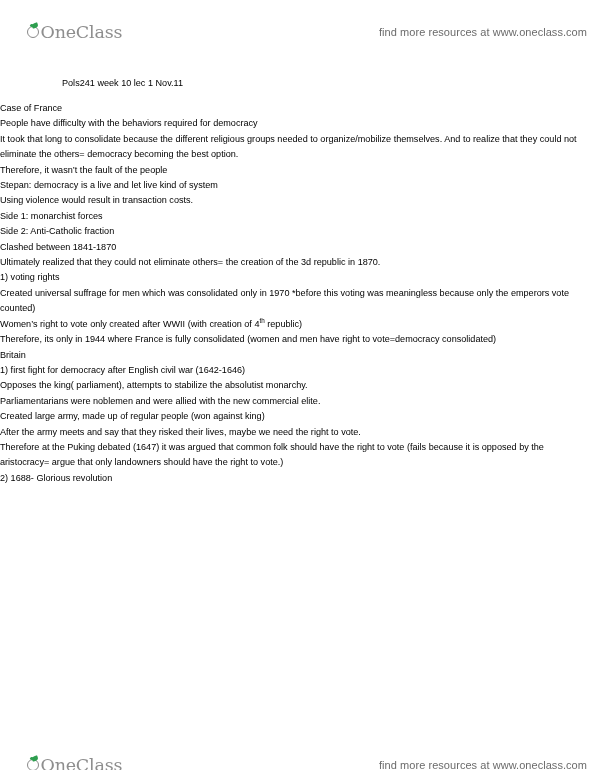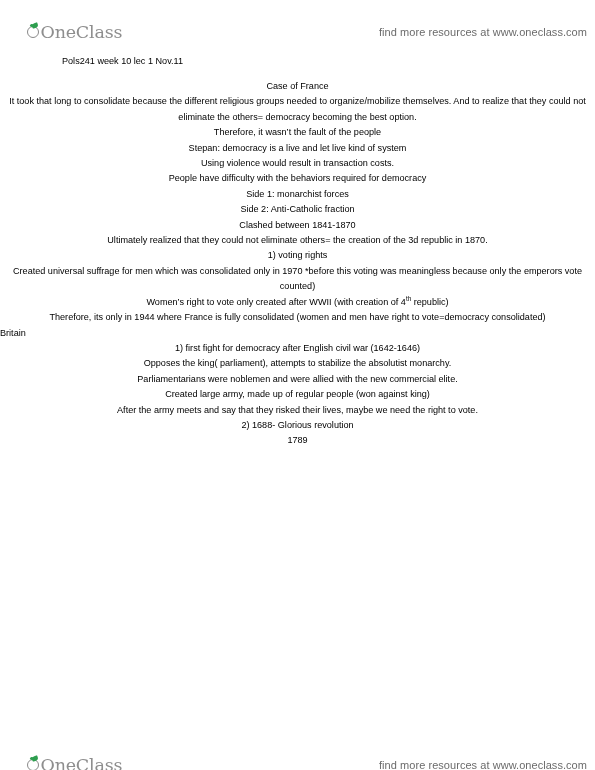--- a/index.html
+++ b/index.html
@@ -85,21 +85,21 @@
     font-family: "Liberation Sans", sans-serif;
     font-size: 11px;
     color: #6b6b6b;
     letter-spacing: 0.05px;
     white-space: nowrap;
   }
 
   
   .doc {
     position: absolute;
-    top: 54px;
+    top: 76px;
     left: 0;
     width: 595px;
   }
   .doc-title {
     font-size: 9.1px;
     line-height: 14px;
     margin: 0 0 11px 0;
     padding-left: 62px;
     font-weight: 400;
     white-space: nowrap;
@@ -117,21 +117,21 @@
     margin: 0;
     padding: 0;
   }
   ul.outline li > .txt {
     display: block;
   }
 
   
   .lvl1 { padding-left: 103px; }
 
-  .lvl2 { padding-left: 33px; text-align: center; }
+  .lvl2 { padding-left: 33px; }
   .lvl3 { padding-left: 37px; }
   .lvl4 { padding-left: 37px; }
   .lvl5 { padding-left: 37px; }
   .lvl6 { padding-left: 37px; }
 
   sup {
     font-size: 6.3px;
     vertical-align: super;
     line-height: 0;
   }
@@ -161,44 +161,44 @@
 
 
       <ul class="lvl2">
         <li>
 
           <span class="txt">Case of France</span>
 
           <ul class="lvl3">
             <li>
 
+              <span class="txt">People have difficulty with the behaviors required for democracy</span>
+            </li>
+
+            <li>
+
               <span class="txt">It took that long to consolidate because the different religious groups needed to organize/mobilize themselves. And to realize that they could not eliminate the others= democracy becoming the best option.</span>
 
               <ul class="lvl4">
                 <li>
 
                   <span class="txt">Therefore, it wasn’t the fault of the people</span>
                 </li>
                 <li>
 
                   <span class="txt">Stepan: democracy is a live and let live kind of system</span>
 
                   <ul class="lvl5">
                     <li>
 
                       <span class="txt">Using violence would result in transaction costs.</span>
                     </li>
                   </ul>
                 </li>
               </ul>
-            </li>
-
-            <li>
-
-              <span class="txt">People have difficulty with the behaviors required for democracy</span>
             </li>
 
             <li>
 
               <span class="txt">Side 1: monarchist forces</span>
             </li>
 
             <li>
 
               <span class="txt">Side 2: Anti-Catholic fraction</span>
@@ -270,37 +270,40 @@
                   <ul class="lvl5">
                     <li>
 
                       <span class="txt">Created large army, made up of regular people (won against king)</span>
 
                       <ul class="lvl6">
                         <li>
 
                           <span class="txt">After the army meets and say that they risked their lives, maybe we need the right to vote.</span>
                         </li>
+                        <li>
+
+                          <span class="txt">Therefore at the Puking debated (1647) it was argued that common folk should have the right to vote (fails because it is opposed by the aristocracy= argue that only landowners should have the right to vote.)</span>
+                        </li>
                       </ul>
                     </li>
                   </ul>
                 </li>
               </ul>
             </li>
           </ul>
         </li>
 
         <li>
 
           <span class="txt">2) 1688- Glorious revolution</span>
 
           <ul class="lvl3">
             <li>
 
-              <span class="txt">1789</span>
 
             </li>
           </ul>
         </li>
       </ul>
     </li>
 
   </ul>
 </div>
 

